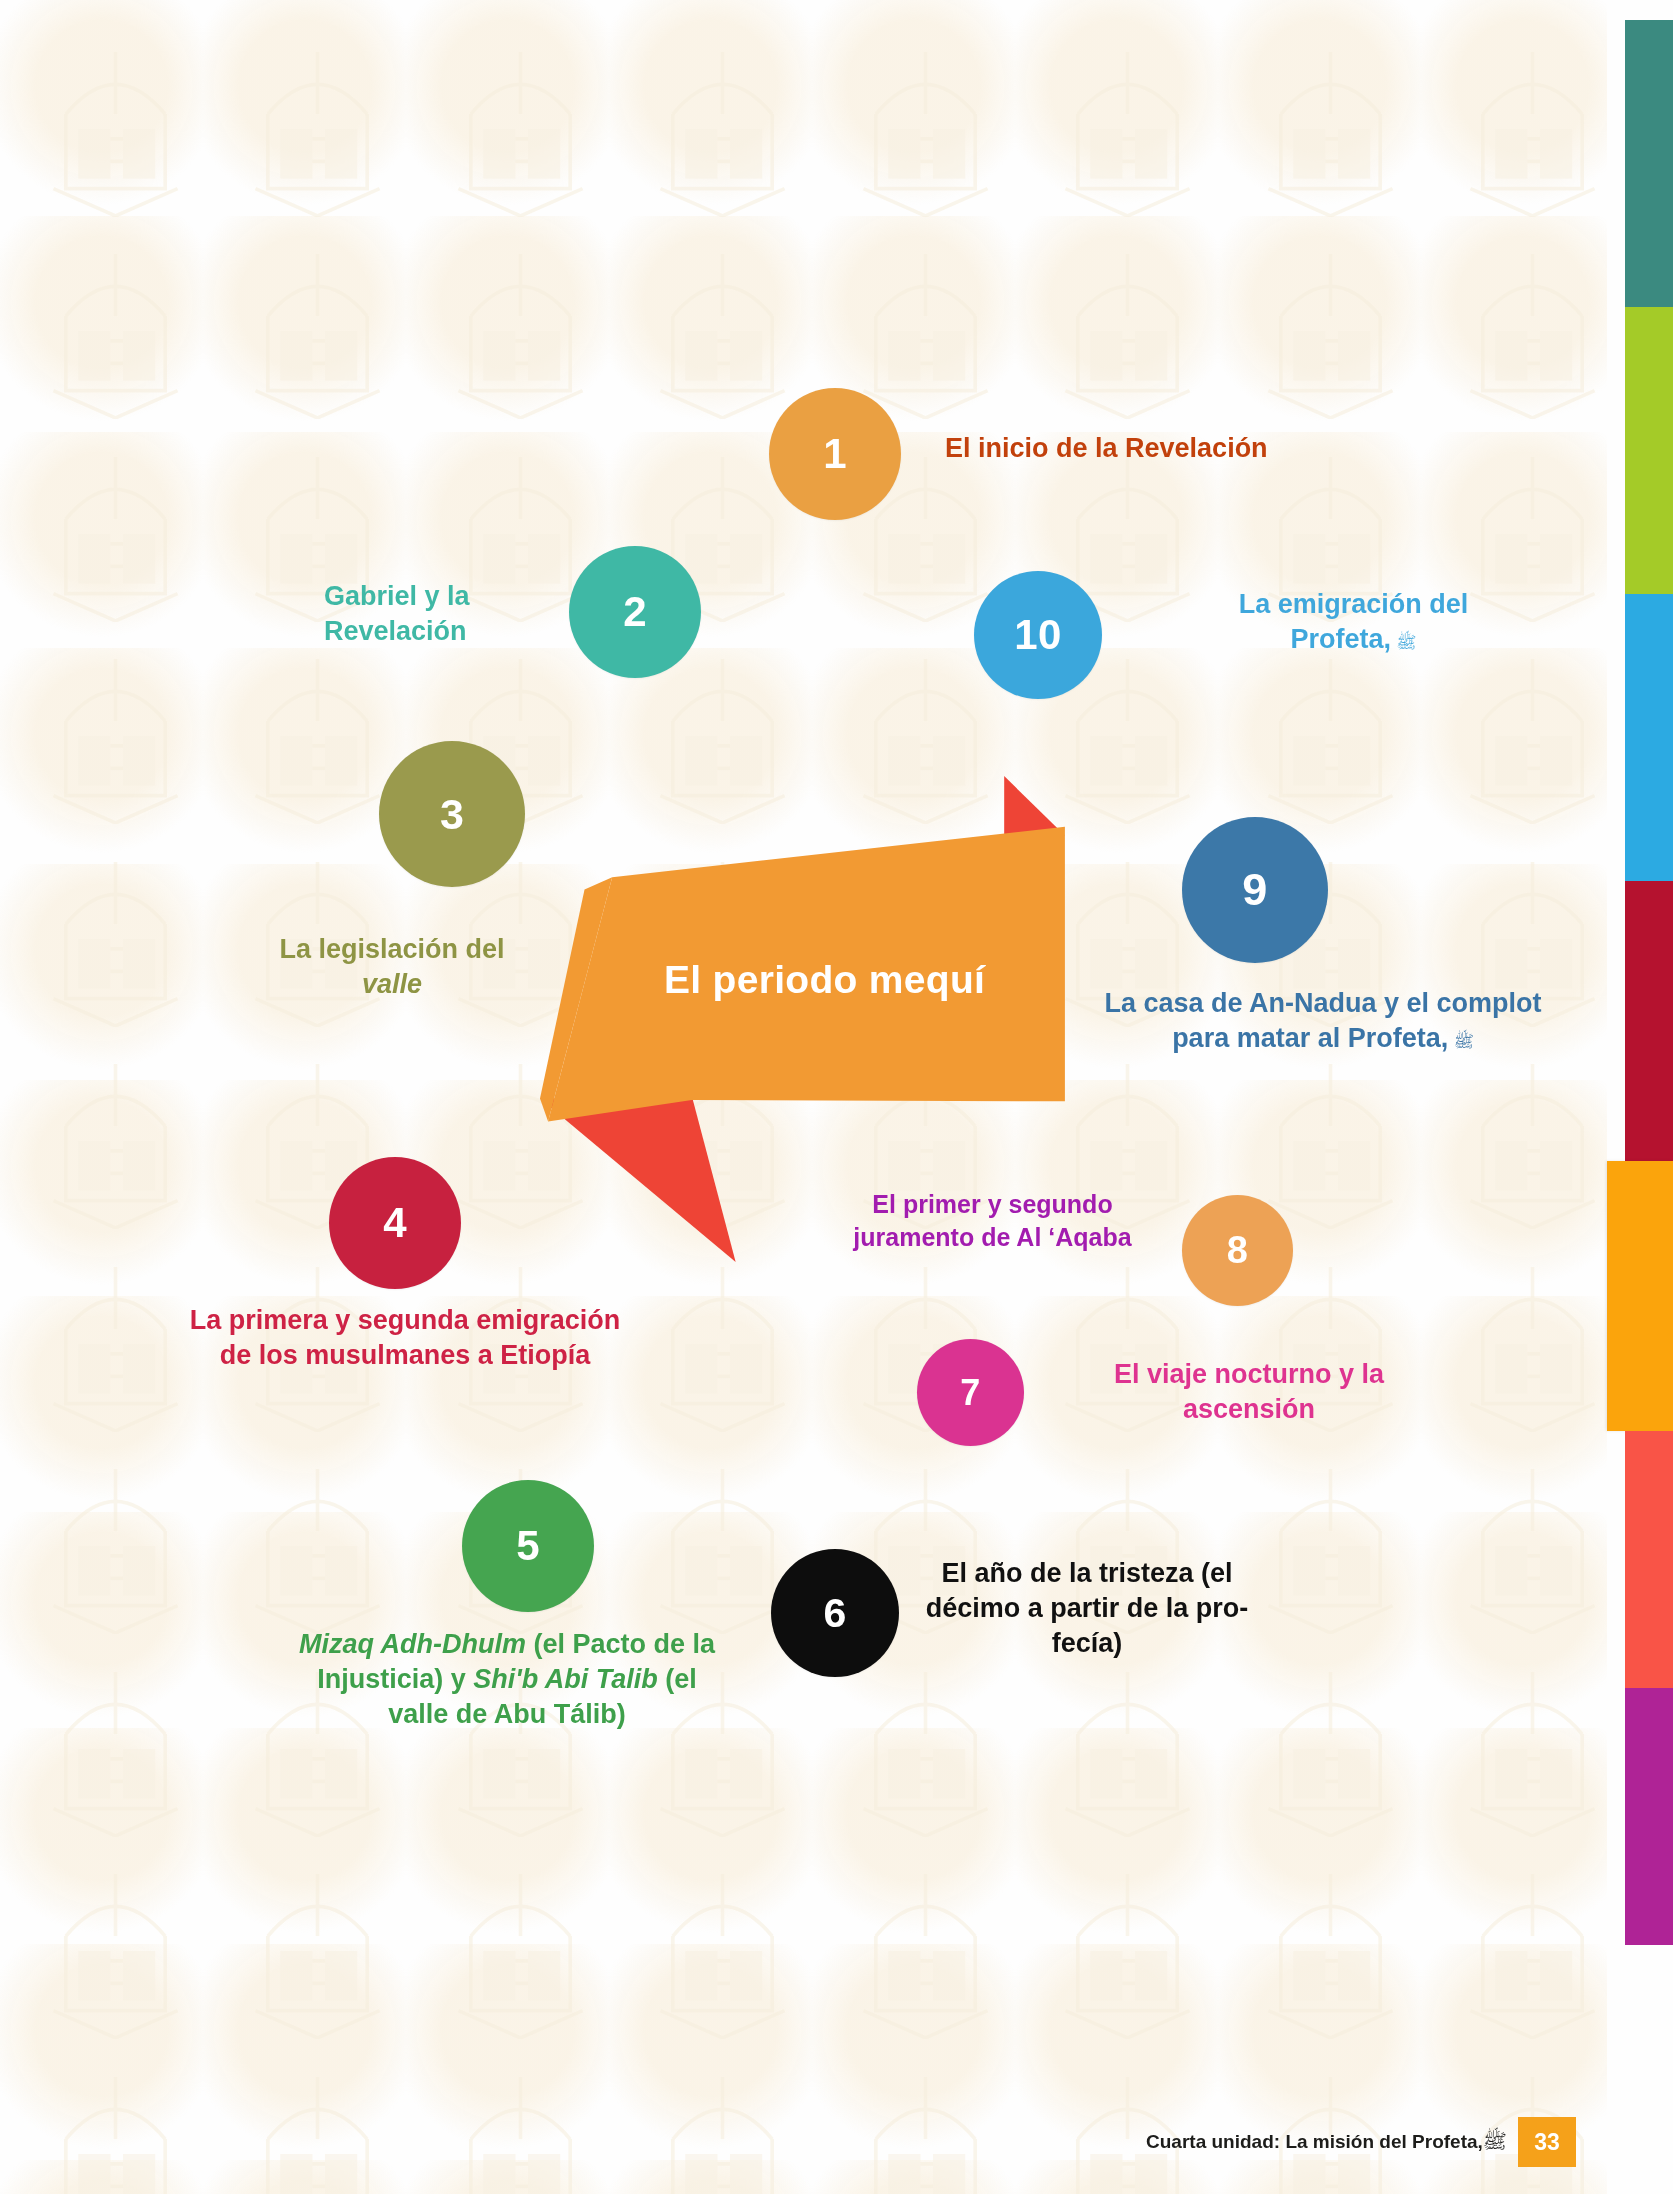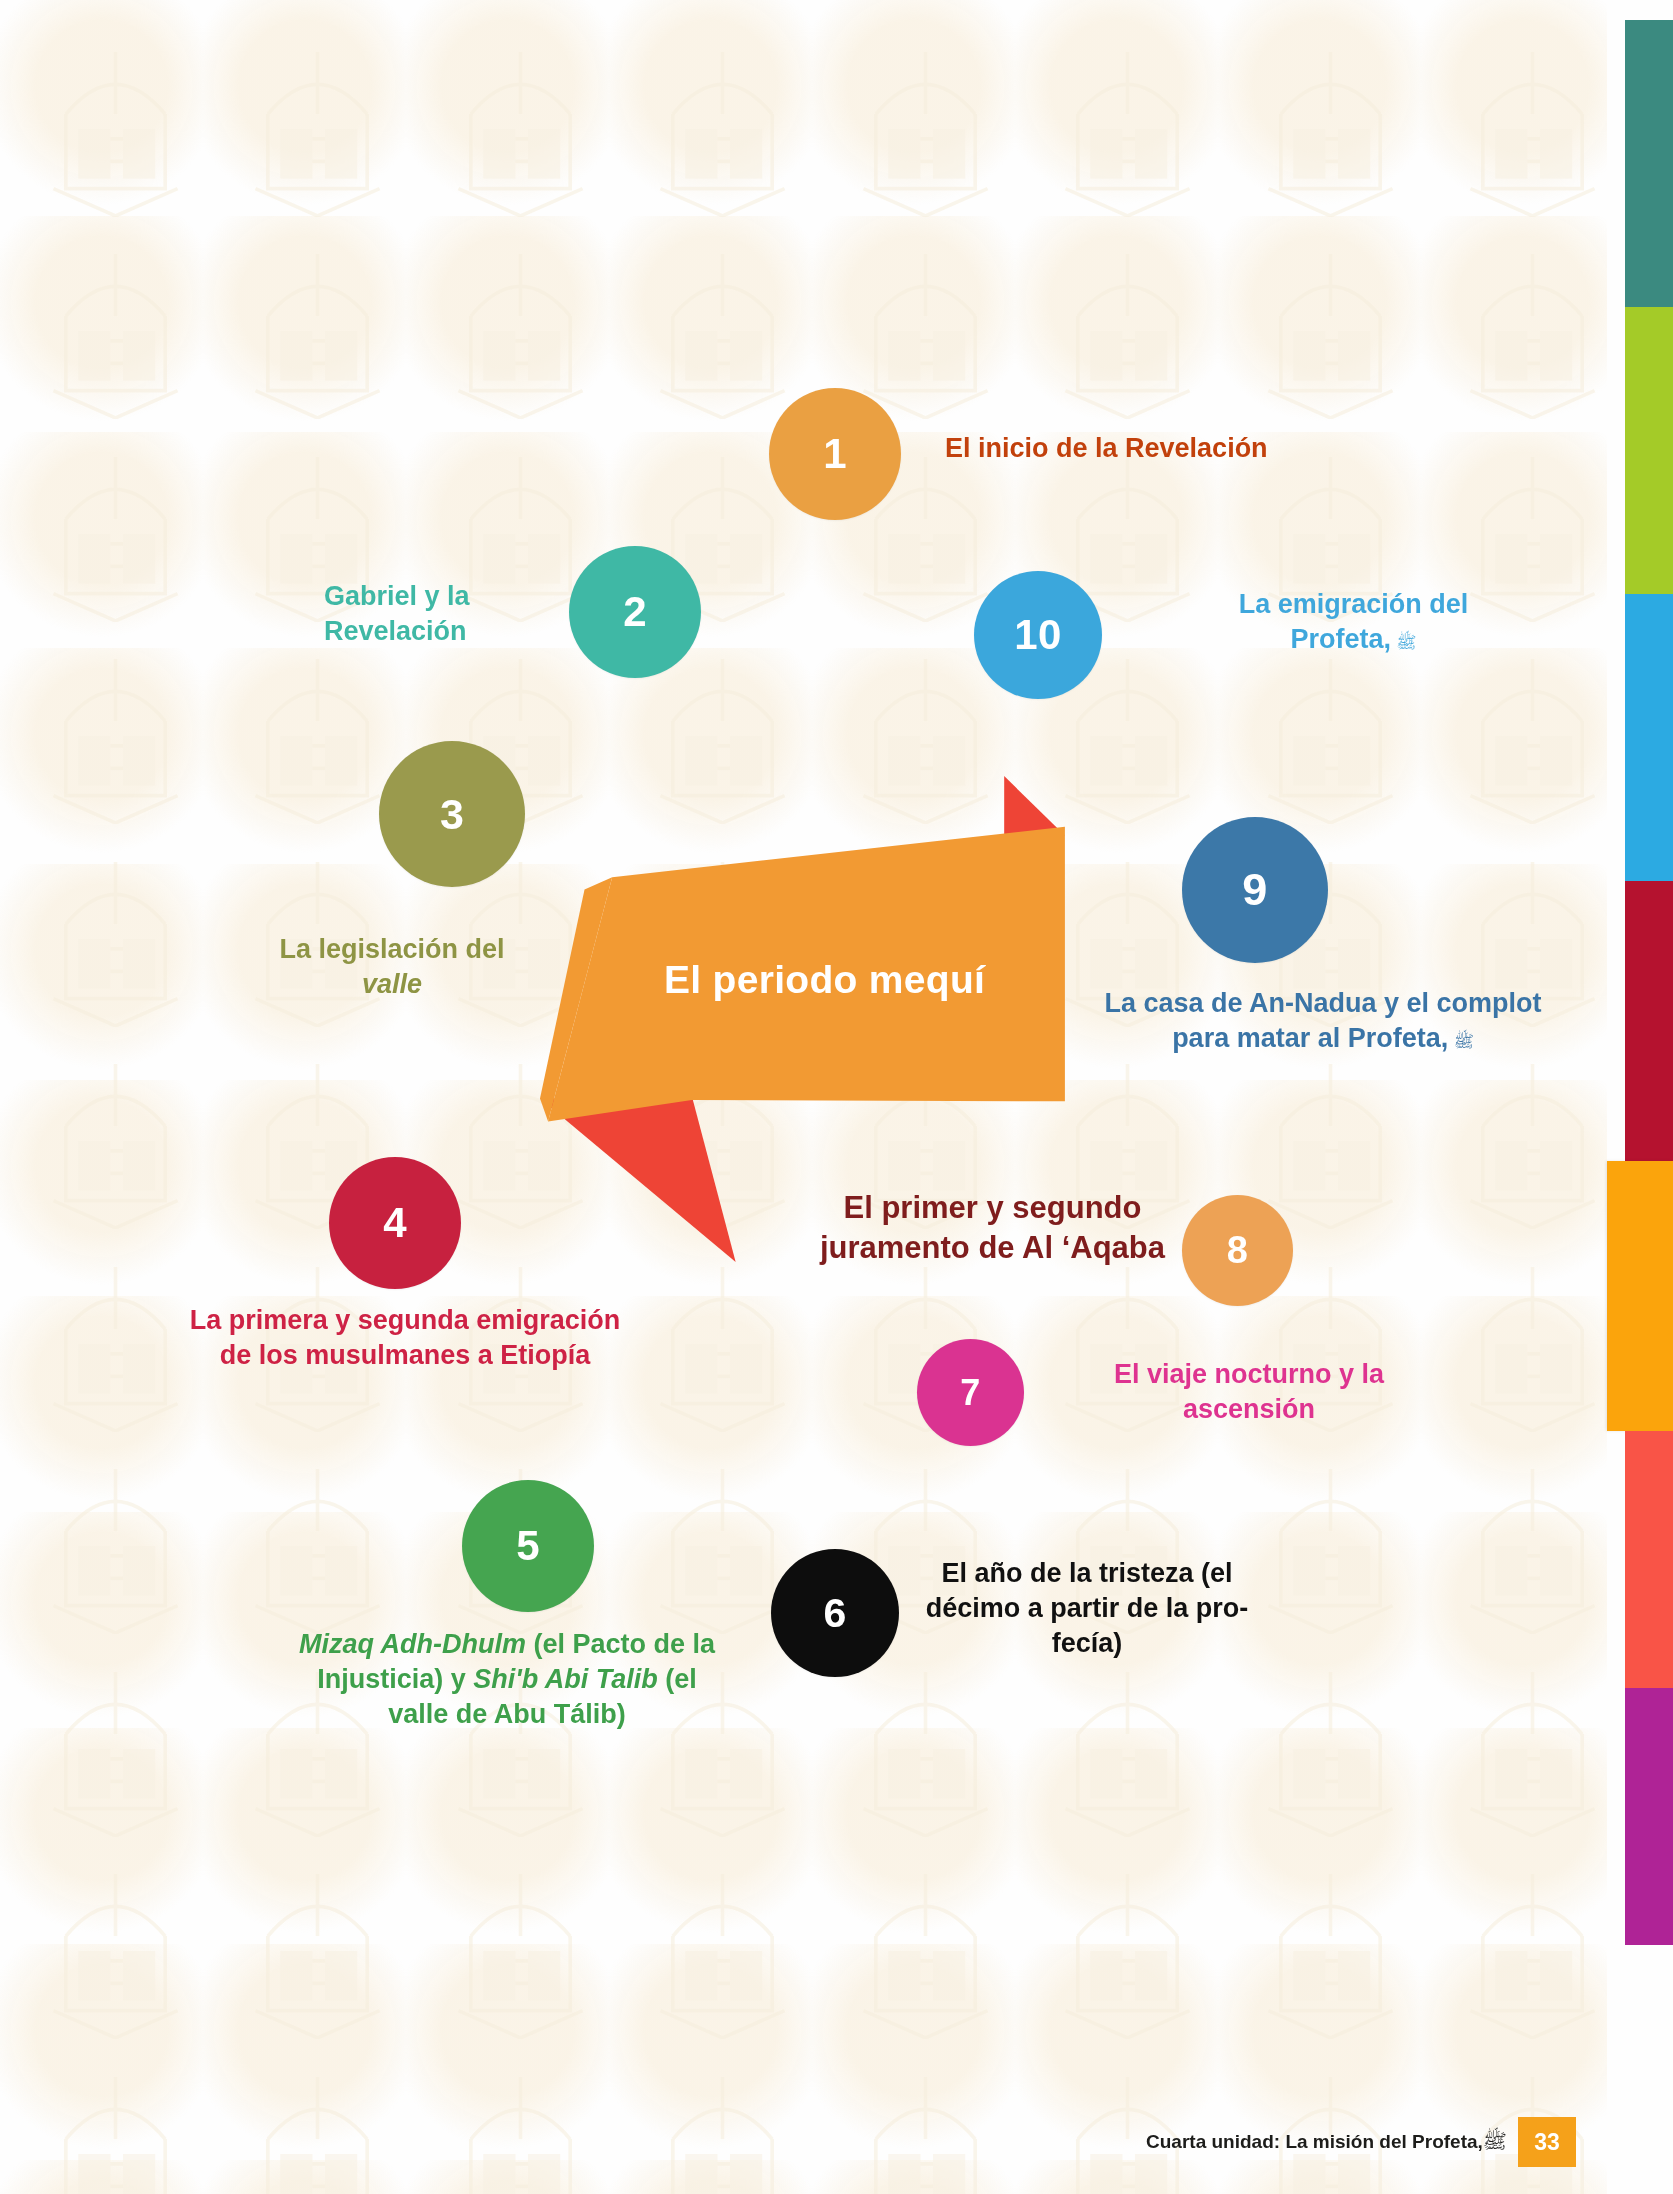--- a/index.html
+++ b/index.html
@@ -1546,21 +1546,21 @@
       <div class="circle" style="left: 917px; top: 1339px; width: 107px; height: 107px; background: rgb(218, 51, 145); font-size: 36px;">
         <span>7</span>
       </div>
       <div class="label" style="left: 1087px; top: 1357px; width: 324px; text-align: center; color: rgb(222, 51, 144); font-size: 27px;">
         <div><span>El viaje nocturno y la</span></div>
         <div><span>ascensión</span></div>
       </div>
       <div class="circle" style="left: 1182px; top: 1195px; width: 111px; height: 111px; background: rgb(237, 162, 85); font-size: 38px;">
         <span>8</span>
       </div>
-      <div class="label" style="left: 817px; top: 1188px; width: 351px; text-align: center; color: #7f1d1d; font-size: 31px;">
+      <div class="label" style="left: 817px; top: 1188px; width: 351px; text-align: center; color: #a21caf; font-size: 25px;">
         <div><span>El primer y segundo</span></div>
         <div><span>juramento de Al ‘Aqaba</span></div>
       </div>
       <div class="circle" style="left: 1182px; top: 817px; width: 146px; height: 146px; background: rgb(60, 120, 168); font-size: 45px;">
         <span>9</span>
       </div>
       <div class="label" style="left: 1073px; top: 986px; width: 500px; text-align: center; color: rgb(58, 116, 166); font-size: 27px;">
         <div><span>La casa de An-Nadua y el complot</span></div>
         <div><span>para matar al Profeta,</span><span class="saw" style="margin-left: 5.4px;">ﷺ</span></div>
       </div>

